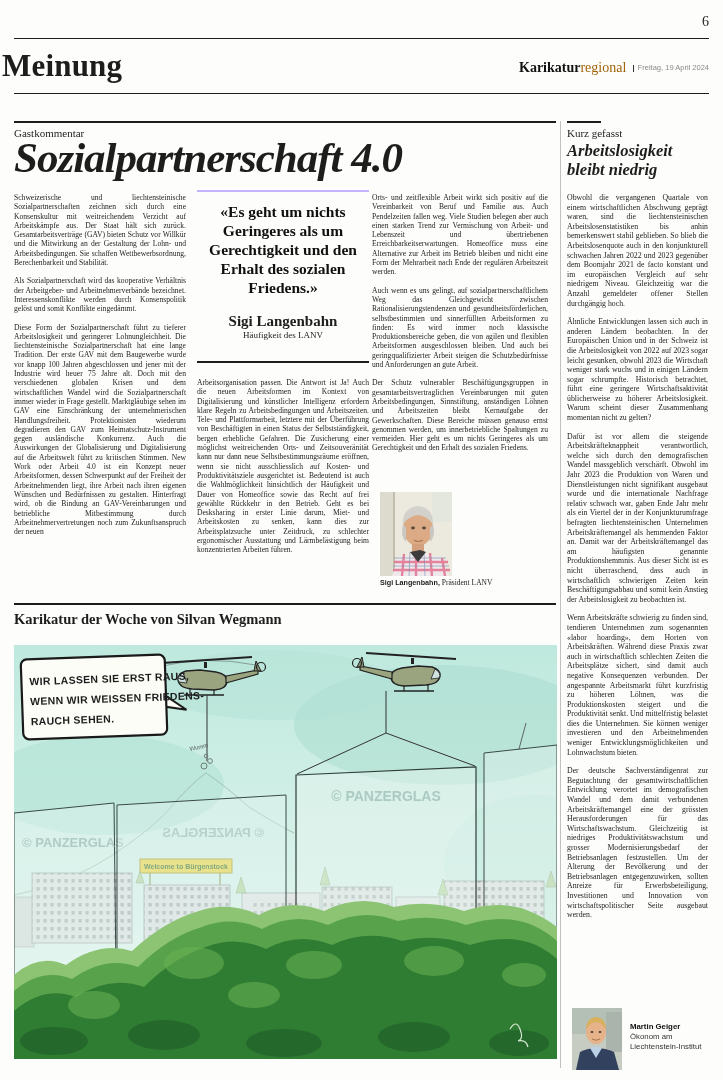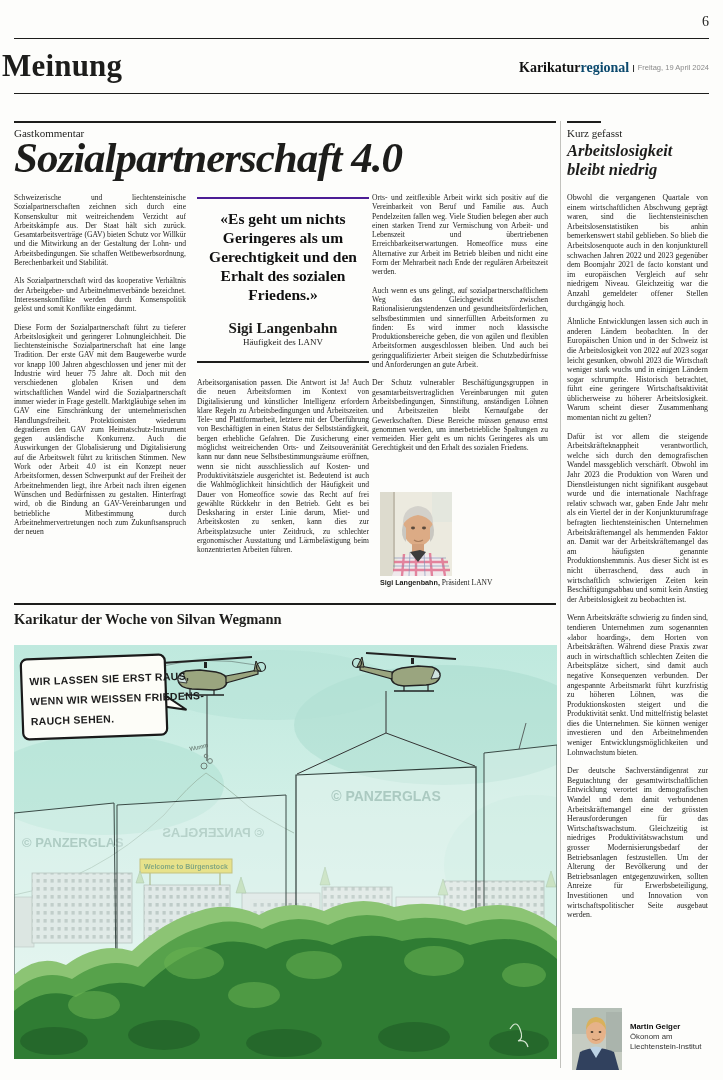--- a/index.html
+++ b/index.html
@@ -7,37 +7,37 @@
   body { background:#fdfdfb; font-family:"Liberation Serif", serif; color:#1d1d1b; position:relative; overflow:hidden; }
   .abs { position:absolute; }
 
   
   .pagenum { top:14px; right:14px; font-size:14px; }
   .rule { background:#1d1d1b; }
   .rule-top { left:14px; right:14px; top:38px; height:1px; }
   .section-title { left:2px; top:48px; font-size:31px; font-weight:bold; letter-spacing:.2px; }
   .brand { left:519px; top:60px; font-size:14px; }
   .brand b { font-weight:bold; color:#111; }
-  .brand span { color:#0c4a6e;font-weight:bold; }
+  .brand span { color:#a16207; }
   .dateline { right:14px; top:63px; font-size:7.5px; color:#8a8a8a; font-family:"Liberation Sans",sans-serif; }
   .dateline b { color:#222; margin-right:3px; }
   .rule-head { left:14px; right:14px; top:93px; height:1px; }
 
   
   .rule-art { left:14px; width:542px; top:121px; height:2px; }
   .rule-brief { left:567px; width:34px; top:121px; height:2px; }
   .kicker { font-size:11px; }
   .art-kicker { left:14px; top:127px; }
   .headline { left:14px; top:133px; font-size:43px; font-style:italic; font-weight:bold; letter-spacing:-1px; }
   .col { width:172px; top:193px; font-size:7.6px; line-height:9.3px; }
   .col p { text-align:justify; margin-bottom:9px; }
   .c1 { left:14px; height:410px; overflow:hidden; }
   .c3 { left:372px; width:176px; height:292px; overflow:hidden; }
 
-  .quotebox { left:197px; top:197px; width:172px; border-top:2px solid #4c1d95;font-family:Liberation Serif, serif; }
+  .quotebox { left:197px; top:190px; width:172px; border-top:2px solid #c4b5fd;font-family:Liberation Serif, serif; }
   .quote { margin-top:10px; text-align:center; font-size:15.5px; line-height:19px; font-weight:bold; color:#101010; }
   .q-author { margin-top:16px; text-align:center; font-size:15px; font-weight:bold; }
   .q-role { text-align:center; font-size:9px; margin-bottom:8px; }
   .quote-rule { left:197px; top:361px; width:172px; height:2px; }
   .c2-text { left:197px; top:378px; width:172px; height:225px; overflow:hidden; }
 
   .sigi-photo { left:380px; top:492px; }
   .sigi-cap { left:380px; top:578px; width:176px; font-size:7.5px; }
   .sigi-cap b { font-family:"Liberation Sans",sans-serif; font-size:7.2px; }
 

